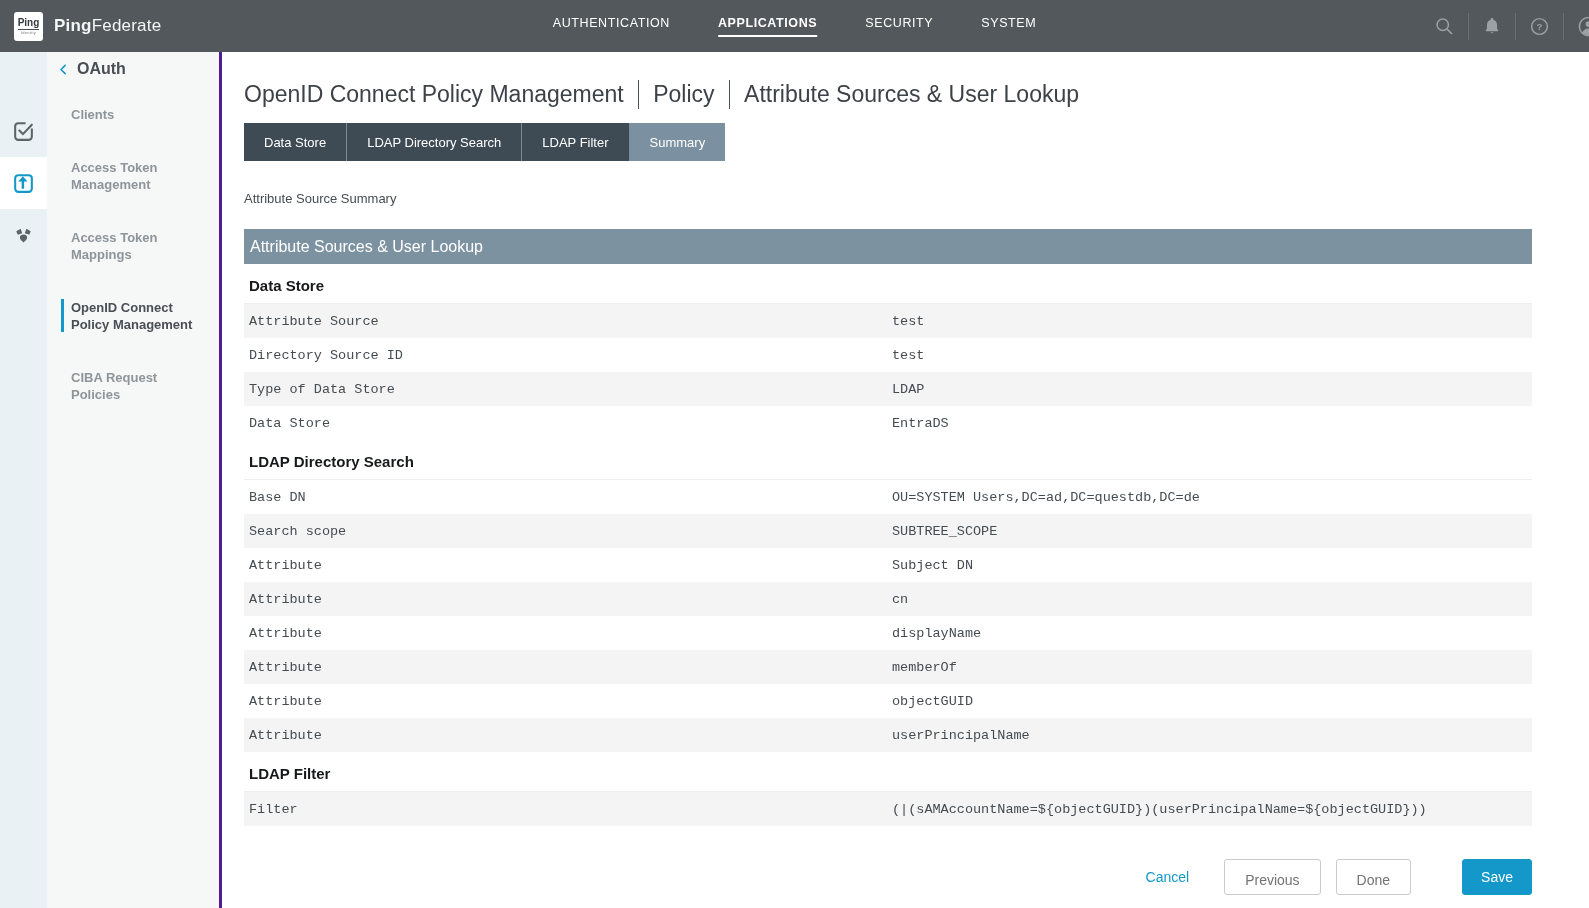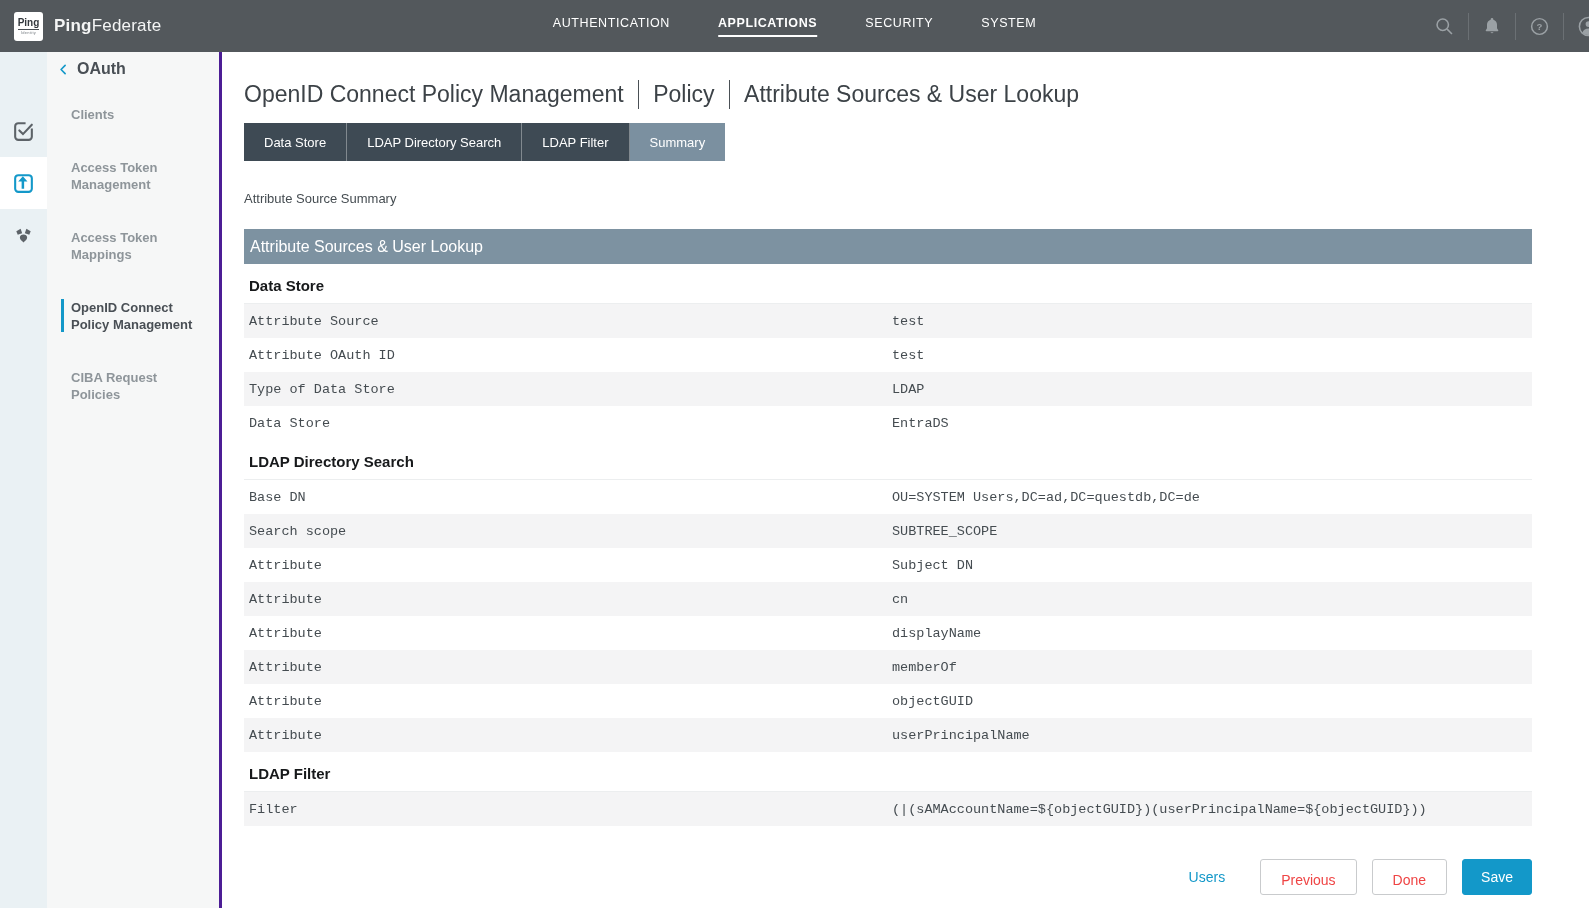--- a/index.html
+++ b/index.html
@@ -64,23 +64,23 @@
   .section-heading { font-size:15px; font-weight:700; color:#17191B;
     padding:13px 0 9px 5px; border-bottom:1px solid #ECEEEF; }
   .row { display:flex; align-items:center; height:34px; font-size:13.5px; color:#454C51;font-family:Liberation Mono, monospace; }
   .row.alt { background:var(--row-alt-bg,#F4F4F5); }
   .row .label { width:648px; padding-left:5px; flex-shrink:0; }
   .row .value { flex:1; white-space:nowrap; }
 
   .actions { display:flex; align-items:center; justify-content:flex-end; gap:15px; margin-top:33px; }
   .cancel { color:var(--accent,#1398C9); font-size:14px; margin-right:20px; cursor:pointer; text-decoration:none; }
   .btn { height:36px; padding:12px 20px; background:#fff; border:1px solid #C9CBCD; border-radius:3px;
-    font-size:14px; color:#ef4444; font-family:inherit; cursor:pointer; }
+    font-size:14px; color:#737373; font-family:inherit; cursor:pointer; }
   .btn.primary { background:var(--accent,#1398C9); border-color:var(--accent,#1398C9);
-    color:#fff; padding:0 18px; }
+    color:#fff; padding:0 18px;margin-left:36px; }
 </style>
 </head>
 <body>
 
 <header class="navbar">
   <div class="brand">
     <div class="logo">
       <span class="t">Ping</span>
       <span class="s">Identity</span>
     </div>
@@ -185,21 +185,21 @@
 
     <section>
       <div class="table-header">Attribute Sources &amp; User Lookup</div>
       <div id="table-body">
           <div class="section-heading">Data Store</div>
           <div class="row alt">
             <div class="label">Attribute Source</div>
             <div class="value">test</div>
           </div>
           <div class="row">
-            <div class="label">Attribute OAuth ID</div>
+            <div class="label">Directory Source ID</div>
             <div class="value">test</div>
           </div>
           <div class="row alt">
             <div class="label">Type of Data Store</div>
             <div class="value">LDAP</div>
           </div>
           <div class="row">
             <div class="label">Data Store</div>
             <div class="value">EntraDS</div>
           </div>
@@ -238,19 +238,19 @@
           </div>
           <div class="section-heading">LDAP Filter</div>
           <div class="row alt">
             <div class="label">Filter</div>
             <div class="value">(|(sAMAccountName=${objectGUID})(userPrincipalName=${objectGUID}))</div>
           </div>
         </div>
     </section>
 
     <footer class="actions">
-      <a class="cancel">Users</a>
+      <a class="cancel">Cancel</a>
       <button class="btn">Previous</button>
       <button class="btn">Done</button>
       <button class="btn primary">Save</button>
     </footer>
   </main>
 </div>
 
 </body></html>

